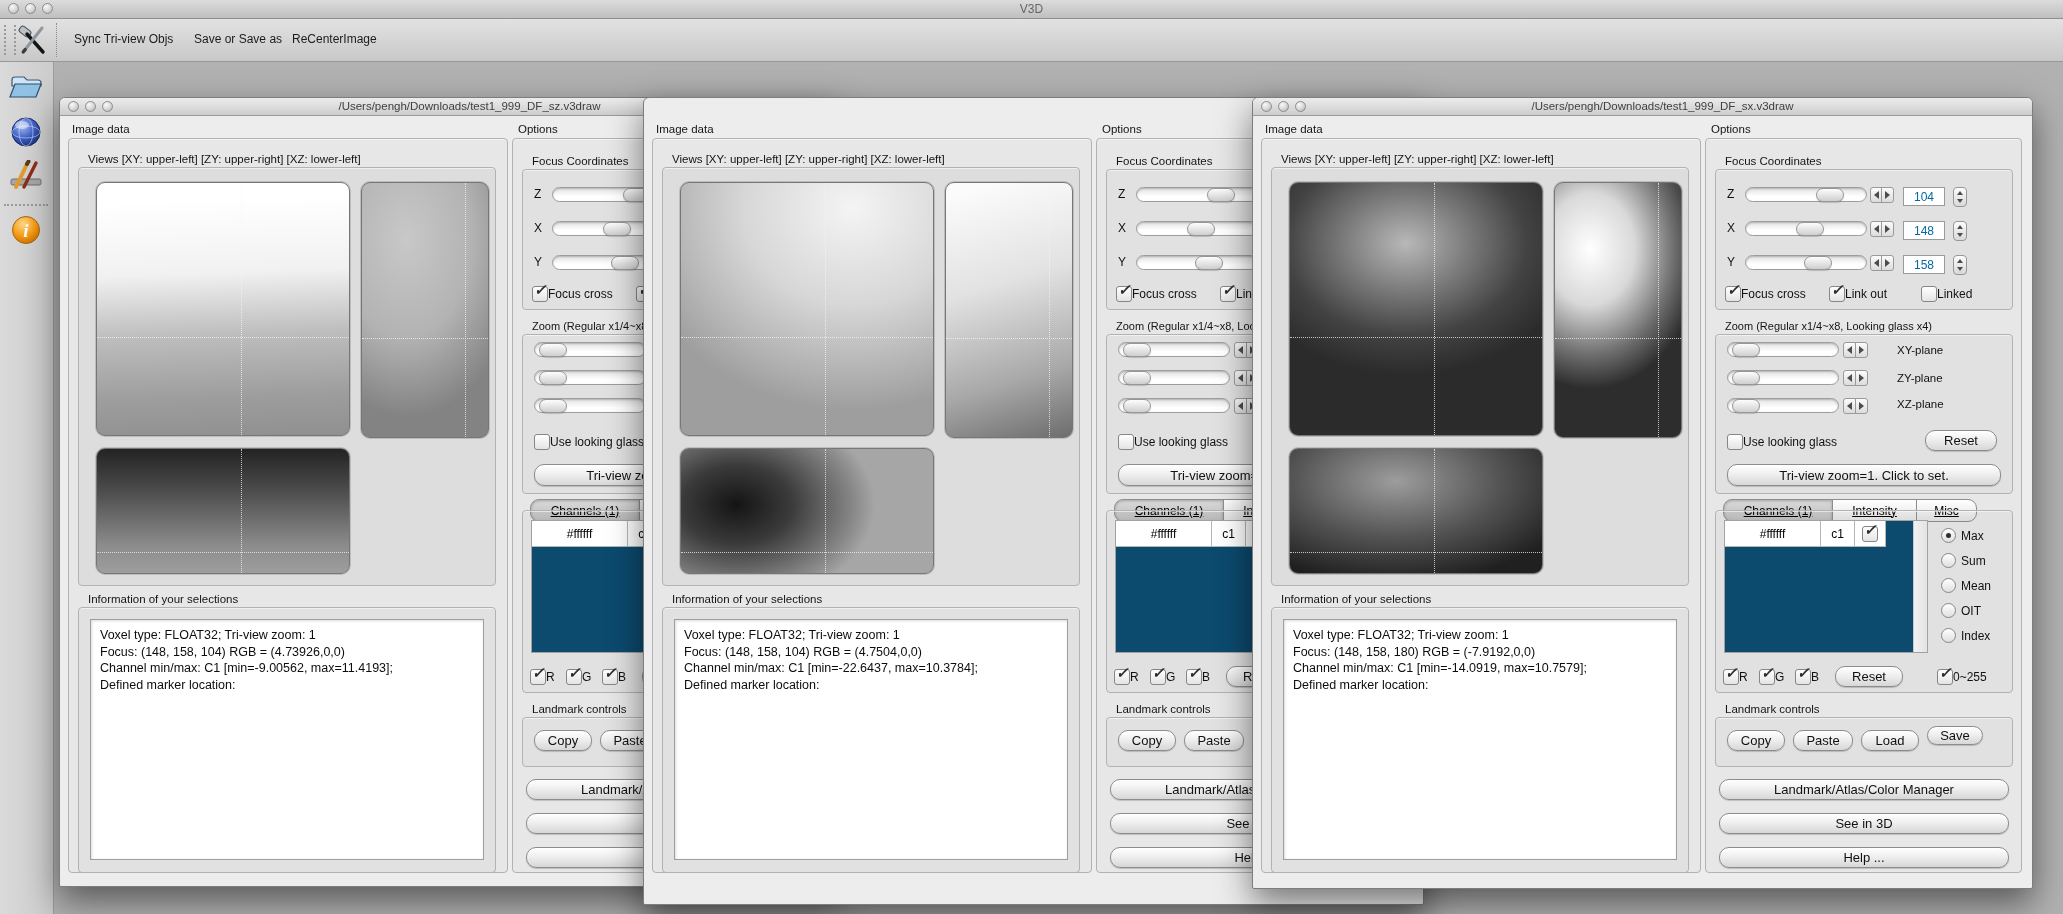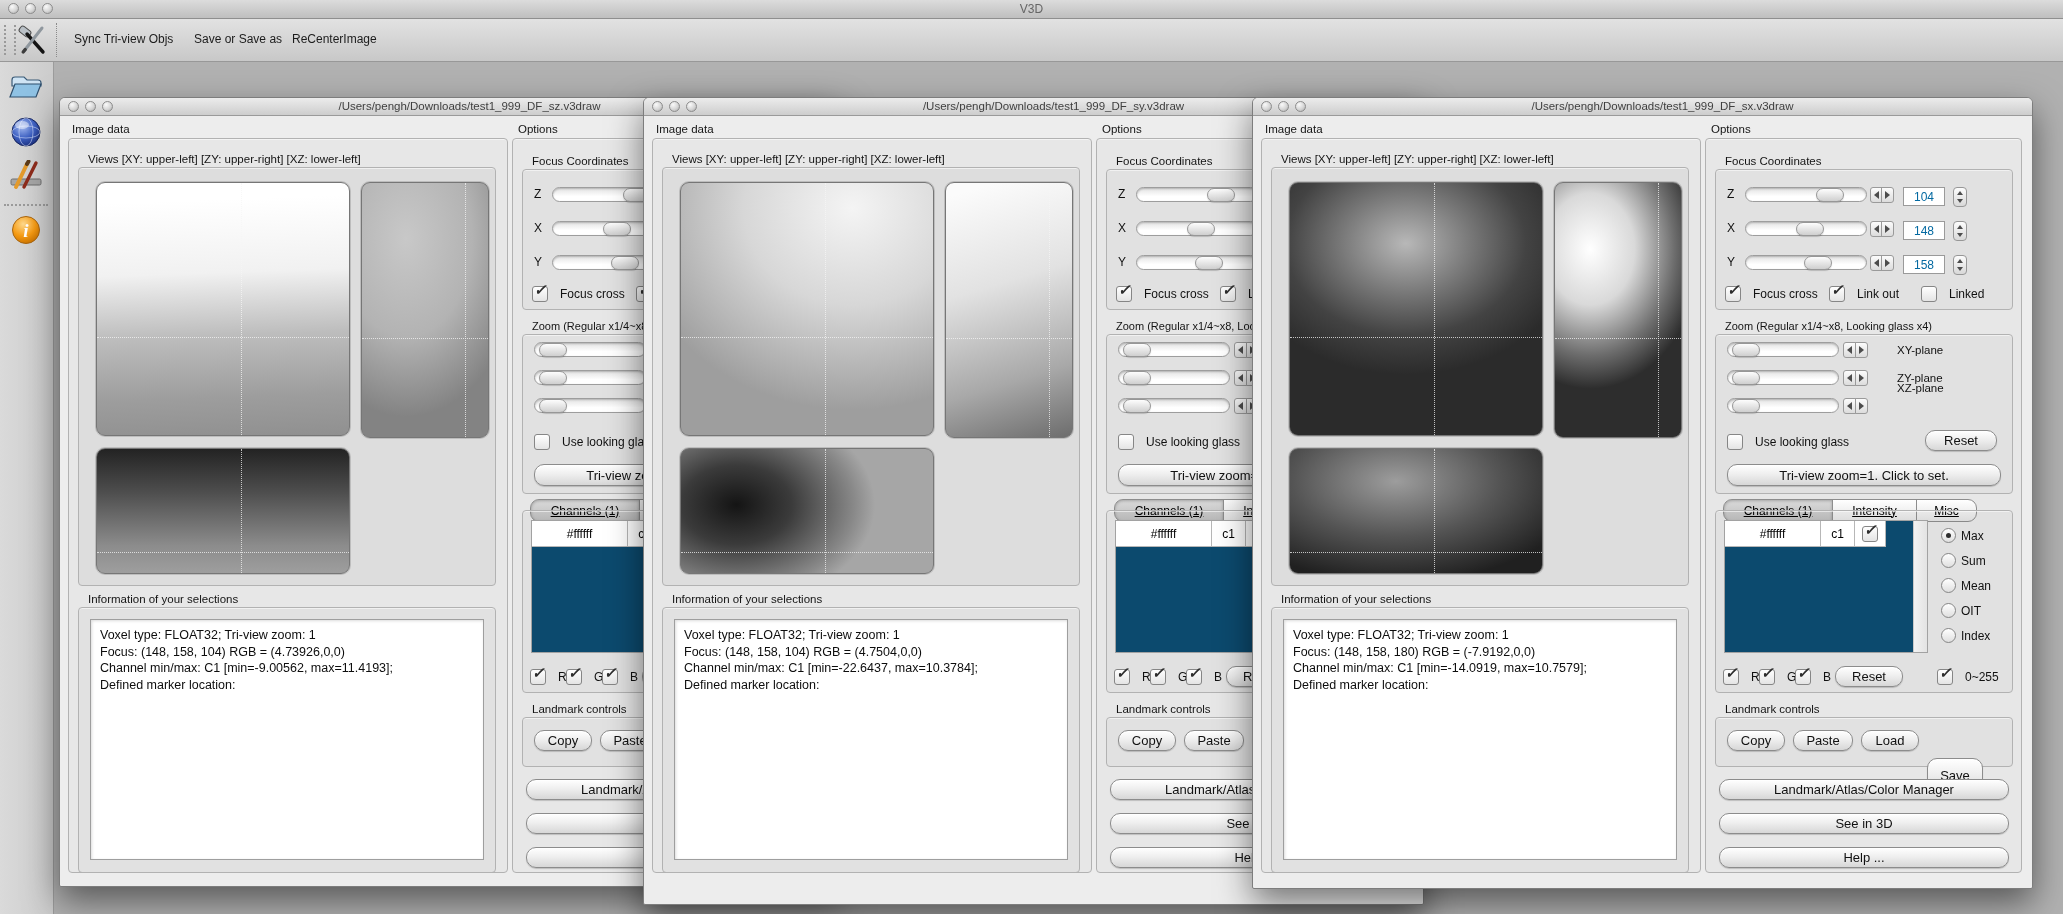--- a/index.html
+++ b/index.html
@@ -113,32 +113,32 @@
   .a-l{left:617px;border-radius:3px 0 0 3px}
   .a-r{left:629px;border-radius:0 3px 3px 0;margin-left:-1px}
   .tri-l{width:0;height:0;border:4px solid transparent;border-left:0;border-right:5px solid #4c4c4c}
   .tri-r{width:0;height:0;border:4px solid transparent;border-right:0;border-left:5px solid #4c4c4c}
   .tri-u{width:0;height:0;border:3px solid transparent;border-top:0;border-bottom:4px solid #4c4c4c}
   .tri-d{width:0;height:0;border:3px solid transparent;border-bottom:0;border-top:4px solid #4c4c4c}
   .valbox{position:absolute;left:650px;width:42px;height:19px;background:#fff;border:1px solid #9a9a9a;
     font-size:12px;text-align:center;line-height:19px;box-sizing:border-box;color:#0369a1;}
   .spin{position:absolute;left:700px;width:14px;height:20px;border:1px solid #979797;border-radius:4px;
     background:linear-gradient(#fdfdfd,#d8d8d8);display:flex;flex-direction:column;align-items:center;justify-content:space-evenly;box-sizing:border-box;}
-  .chk{position:absolute;display:flex;gap:12px;align-items:center;font-size:12px;color:#111;white-space:nowrap;}
+  .chk{position:absolute;display:flex;gap:0;align-items:center;font-size:12px;color:#111;white-space:nowrap;}
   .cbox{width:14px;height:14px;border:1px solid #868686;border-radius:3px;
     background:linear-gradient(#ffffff,#e4e4e4);position:relative;flex:0 0 auto;}
   .cbox.on::after{content:"✓";position:absolute;left:1px;top:-6px;font-size:15px;font-weight:bold;color:#2e2e2e;}
   .ck-fc{left:472px;top:188px}.ck-lo{left:576px;top:188px}.ck-ld{left:668px;top:188px}
   .lbl-zoom{left:472px;top:222px;font-size:11px}
   .box-zoom{left:462px;top:236px;width:298px;height:160px}
   .z1{top:244px}.z2{top:272px}.z3{top:300px}
   .t-zoom{left:474px;width:112px}
   .za-l{left:590px}.za-r{left:602px;margin-left:0}
   .plane{position:absolute;left:644px;font-size:11.5px;color:#111;}
-  .p1{top:246px}.p2{top:274px}.p3{top:284px}
+  .p1{top:246px}.p2{top:274px}.p3{top:300px}
   .ck-lg{left:474px;top:336px}
   .btn{position:absolute;border:1px solid #8c8c8c;border-radius:10px;
     background:linear-gradient(#ffffff,#efefef 45%,#d7d7d7);
     box-shadow:inset 0 1px 0 #fff,0 1px 1px rgba(0,0,0,.18);
     font-size:13px;color:#111;display:flex;align-items:center;justify-content:center;box-sizing:border-box;white-space:nowrap;}
   .btn-reset1{left:672px;top:332px;width:72px;height:21px}
   .btn-triview{left:474px;top:366px;width:274px;height:22px}
   .tab{position:absolute;top:401px;height:23px;border:1px solid #8d8d8d;box-sizing:border-box;
     background:linear-gradient(#ffffff,#e2e2e2);font-size:12px;display:flex;align-items:center;justify-content:center;text-decoration:underline;}
   .tab-0{left:470px;width:110px;border-radius:9px 0 0 9px}
@@ -160,21 +160,21 @@
   .rbox.on::after{content:"";position:absolute;left:3.5px;top:3.5px;width:5px;height:5px;border-radius:50%;background:#2e2e2e;}
   .rd0{left:688px;top:430px}.rd1{left:688px;top:455px}.rd2{left:688px;top:480px}.rd3{left:688px;top:505px}.rd4{left:688px;top:530px}
   .ck-r{left:470px;top:571px}.ck-g{left:506px;top:571px}.ck-b{left:542px;top:571px}
   .btn-reset2{left:582px;top:568px;width:68px;height:21px}
   .ck-range{left:684px;top:571px}
   .lbl-landmark{left:472px;top:605px}
   .box-landmark{left:462px;top:619px;width:298px;height:50px}
   .btn-copy{left:474px;top:632px;width:58px;height:21px}
   .btn-paste{left:540px;top:632px;width:60px;height:21px}
   .btn-load{left:608px;top:632px;width:58px;height:21px}
-  .btn-save{left:674px;top:660px;width:56px;height:35px}
+  .btn-save{left:674px;top:628px;width:56px;height:19px}
   .btn-manager{left:466px;top:681px;width:290px;height:21px}
   .btn-see3d{left:466px;top:715px;width:290px;height:21px}
   .btn-help{left:466px;top:749px;width:290px;height:21px}
 </style>
 </head>
 <body>
 
 <div class="app-titlebar">
   <span class="light l1"></span>
   <span class="light l2"></span>
@@ -449,26 +449,20 @@
   <div class="groupbox box-landmark"></div>
   <div class="btn btn-copy">Copy</div>
   <div class="btn btn-paste">Paste</div>
   <div class="btn btn-load">Load</div>
   <div class="btn btn-save">Save</div>
   <div class="btn btn-manager">Landmark/Atlas/Color Manager</div>
   <div class="btn btn-see3d">See in 3D</div>
   <div class="btn btn-help">Help ...</div>
 </div>
     <div class="window w1 wp1">
-  <div class="titlebar">
-    <span class="light l1"></span>
-    <span class="light l2"></span>
-    <span class="light l3"></span>
-    <span class="wtitle">/Users/pengh/Downloads/test1_999_DF_sy.v3draw</span>
-  </div>
 
   <div class="glabel lbl-imagedata">Image data</div>
   <div class="groupbox box-imagedata"></div>
   <div class="glabel lbl-views">Views [XY: upper-left] [ZY: upper-right] [XZ: lower-left]</div>
   <div class="groupbox box-views"></div>
   <div class="panel panel-xy">
         <i class="vline"></i>
         <i class="hline"></i>
       </div>
   <div class="panel panel-zy">

